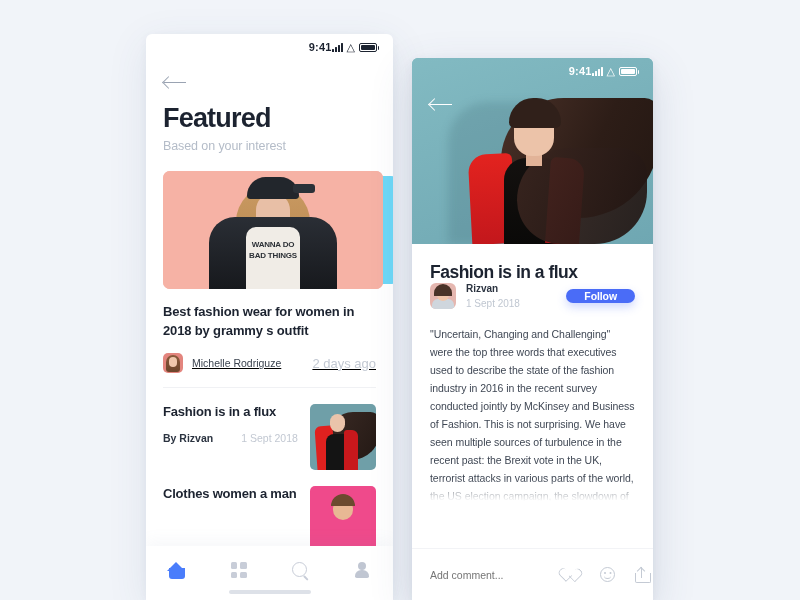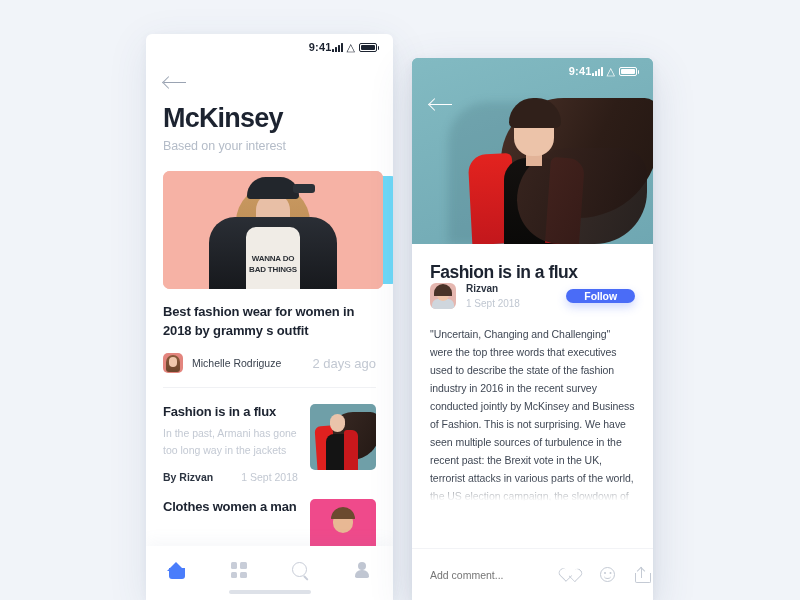--- a/index.html
+++ b/index.html
@@ -124,31 +124,31 @@
   .fc-jacket {
     position:absolute; left:50%; bottom:0; transform:translateX(-50%);
     width: 128px; height: 72px; border-radius: 26px 26px 0 0;
     background: linear-gradient(180deg,#2a2e35,#17191d);
   }
   .fc-shirt {
     position:absolute; left:50%; bottom:0; transform:translateX(-50%);
     width: 54px; height: 62px; border-radius: 10px 10px 0 0; background:#f0ece6;
   }
   .fc-text {
-    position:absolute; left:50%; bottom:14px; transform:translateX(-50%);
+    position:absolute; left:50%; bottom:28px; transform:translateX(-50%);
     width: 52px; text-align:center; color:#2c3036;
     font-size: 8px; font-weight:bold; line-height:1.35; letter-spacing:-.2px;
   }
 
   .art-title {
     margin-top: 14px; font-size: 13px; font-weight: bold; color: #1c2330;
     line-height: 1.42; letter-spacing: -0.15px;
   }
   .byline {
-    display:flex; align-items:center; margin-top: 13px;
+    display:flex; align-items:center; margin-top: 13px; text-decoration: underline;
   }
   .avatar-sm {
     width: 20px; height: 20px; border-radius: 5px; overflow:hidden;
     background:#e3857e; position:relative; flex:0 0 auto;
   }
   .avatar-sm .av-hair{
     position:absolute; left:50%; top:2px; transform:translateX(-50%);
     width:14px;height:17px;border-radius:7px 7px 3px 3px;
     background:linear-gradient(180deg,#8a5a3b,#6d452c);
   }
@@ -391,21 +391,21 @@
           </span>
         <span class="wifi-g">△</span>
         <span class="batt"></span>
       </span>
     </div>
 
     <div class="lp-body">
 
       <div class="back-arrow lp-back"></div>
 
-      <div class="lp-title">McKinsey</div>
+      <div class="lp-title">Featured</div>
       <div class="lp-sub">Based on your interest</div>
 
       <div class="carousel">
         <div class="card-peek"></div>
         <div class="feature-card">
           <div class="fc-bg"></div>
           <div class="fc-hair"></div>
           <div class="fc-face"></div>
           <div class="fc-cap"></div>
           <div class="fc-jacket"></div>
@@ -424,21 +424,20 @@
         <span class="byline-name">Michelle Rodriguze</span>
         <span class="byline-time">2 days ago</span>
       </div>
 
       <div class="divider"></div>
 
 
       <div class="pop-item">
         <div class="pop-text">
           <div class="pop-title">Fashion is in a flux</div>
-          <div class="pop-desc">In the past, Armani has gone too long way in the jackets</div>
           <div class="pop-meta">
             <span class="pop-author">By Rizvan</span>
             <span class="pop-date">1 Sept 2018</span>
           </div>
         </div>
         <div class="thumb thumb-teal">
           <span class="th-hair"></span>
           <span class="th-coat"></span>
           <span class="th-dress"></span>
           <span class="th-coat2"></span>

